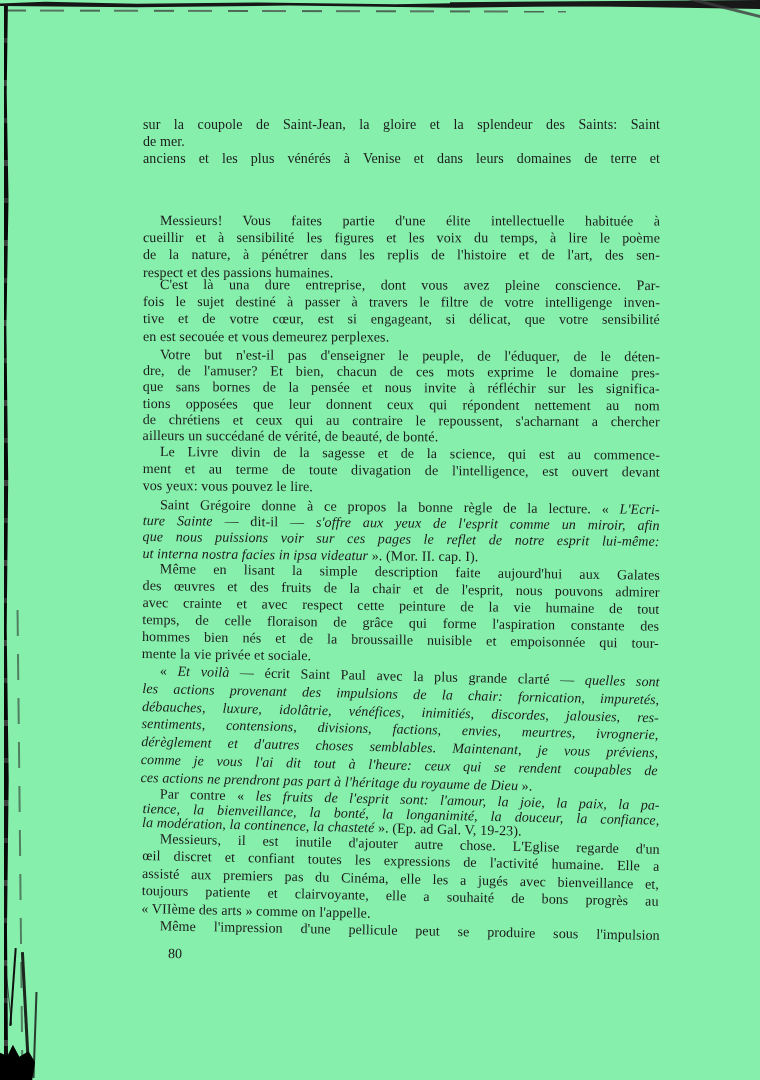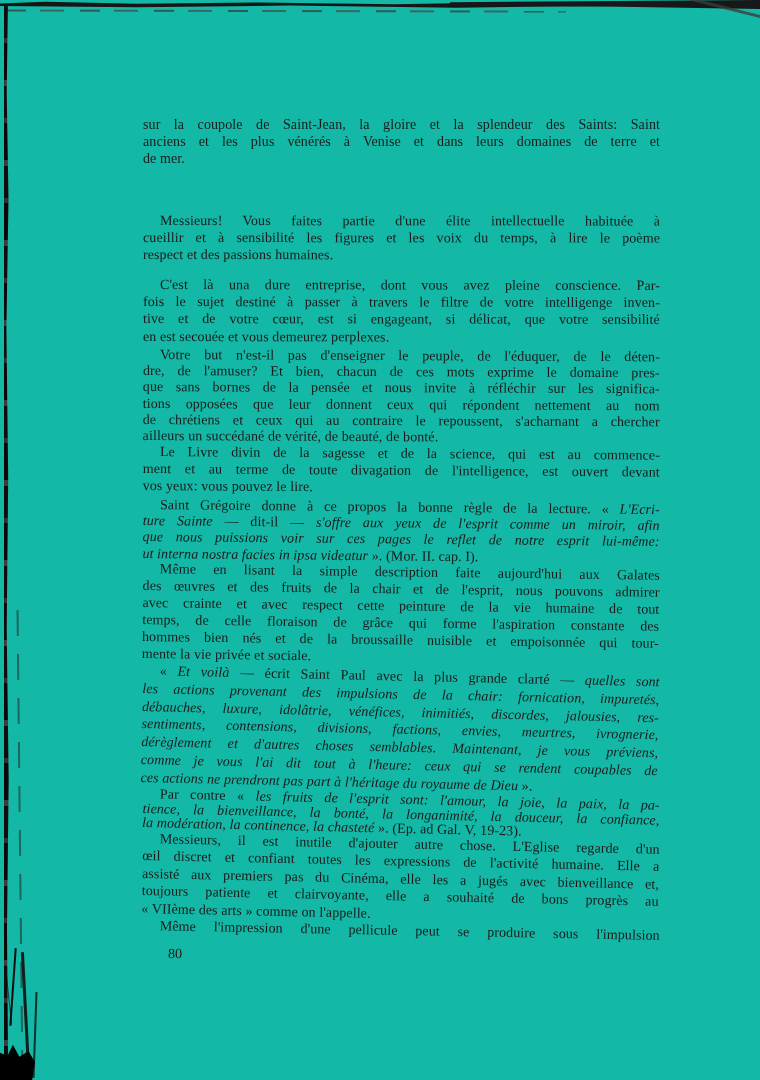--- a/index.html
+++ b/index.html
@@ -1,19 +1,19 @@
 <!DOCTYPE html>
 <html lang="fr"><head>
 <meta charset="utf-8">
 <style>
   html,body{margin:0;padding:0;background:#e8e8e6;}
   #page{
     position:relative;
     width:760px;height:1080px;
-    background:#14b8a6;
+    background:#86efac;
     overflow:hidden;
     font-family:"Liberation Serif","DejaVu Serif",serif;
     color:#1b1b1b;
   }
   
   #text-block{position:absolute;left:0;top:0;width:760px;height:1080px;}
   .para{
     position:absolute;left:143px;width:517px;
     font-size:14px;line-height:17.2px;letter-spacing:.1px;
     transform-origin:0 0;
@@ -90,26 +90,27 @@
   <div class="artifact" id="scan-edge-left2"></div>
   <div class="artifact scan-streak" id="streak-1"></div>
   <div class="artifact scan-streak" id="streak-2"></div>
   <div class="artifact scan-streak" id="streak-3"></div>
   <div class="artifact scan-streak" id="streak-4"></div>
   <div class="artifact" id="scan-blob-bottom-left"></div>
 
   <div id="text-block">
       <div class="para p0">
         <div class="line"><span>sur la coupole de Saint-Jean, la gloire et la splendeur des Saints: Saint</span></div>
+        <div class="line last"><span>de mer.</span></div>
         <div class="line"><span>anciens et les plus vénérés à Venise et dans leurs domaines de terre et</span></div>
-        <div class="line last"><span>de mer.</span></div>
       </div>
       <div class="para p1">
         <div class="line indent"><span>Messieurs! Vous faites partie d'une élite intellectuelle habituée à</span></div>
         <div class="line"><span>cueillir et à sensibilité les figures et les voix du temps, à lire le poème</span></div>
+        <div class="line"><span>de la nature, à pénétrer dans les replis de l'histoire et de l'art, des sen-</span></div>
         <div class="line last"><span>respect et des passions humaines.</span></div>
       </div>
       <div class="para p2">
         <div class="line indent"><span>C'est là una dure entreprise, dont vous avez pleine conscience. Par-</span></div>
         <div class="line"><span>fois le sujet destiné à passer à travers le filtre de votre intelligenge inven-</span></div>
         <div class="line"><span>tive et de votre cœur, est si engageant, si délicat, que votre sensibilité</span></div>
         <div class="line last"><span>en est secouée et vous demeurez perplexes.</span></div>
       </div>
       <div class="para p3">
         <div class="line indent"><span>Votre but n'est-il pas d'enseigner le peuple, de l'éduquer, de le déten-</span></div>

